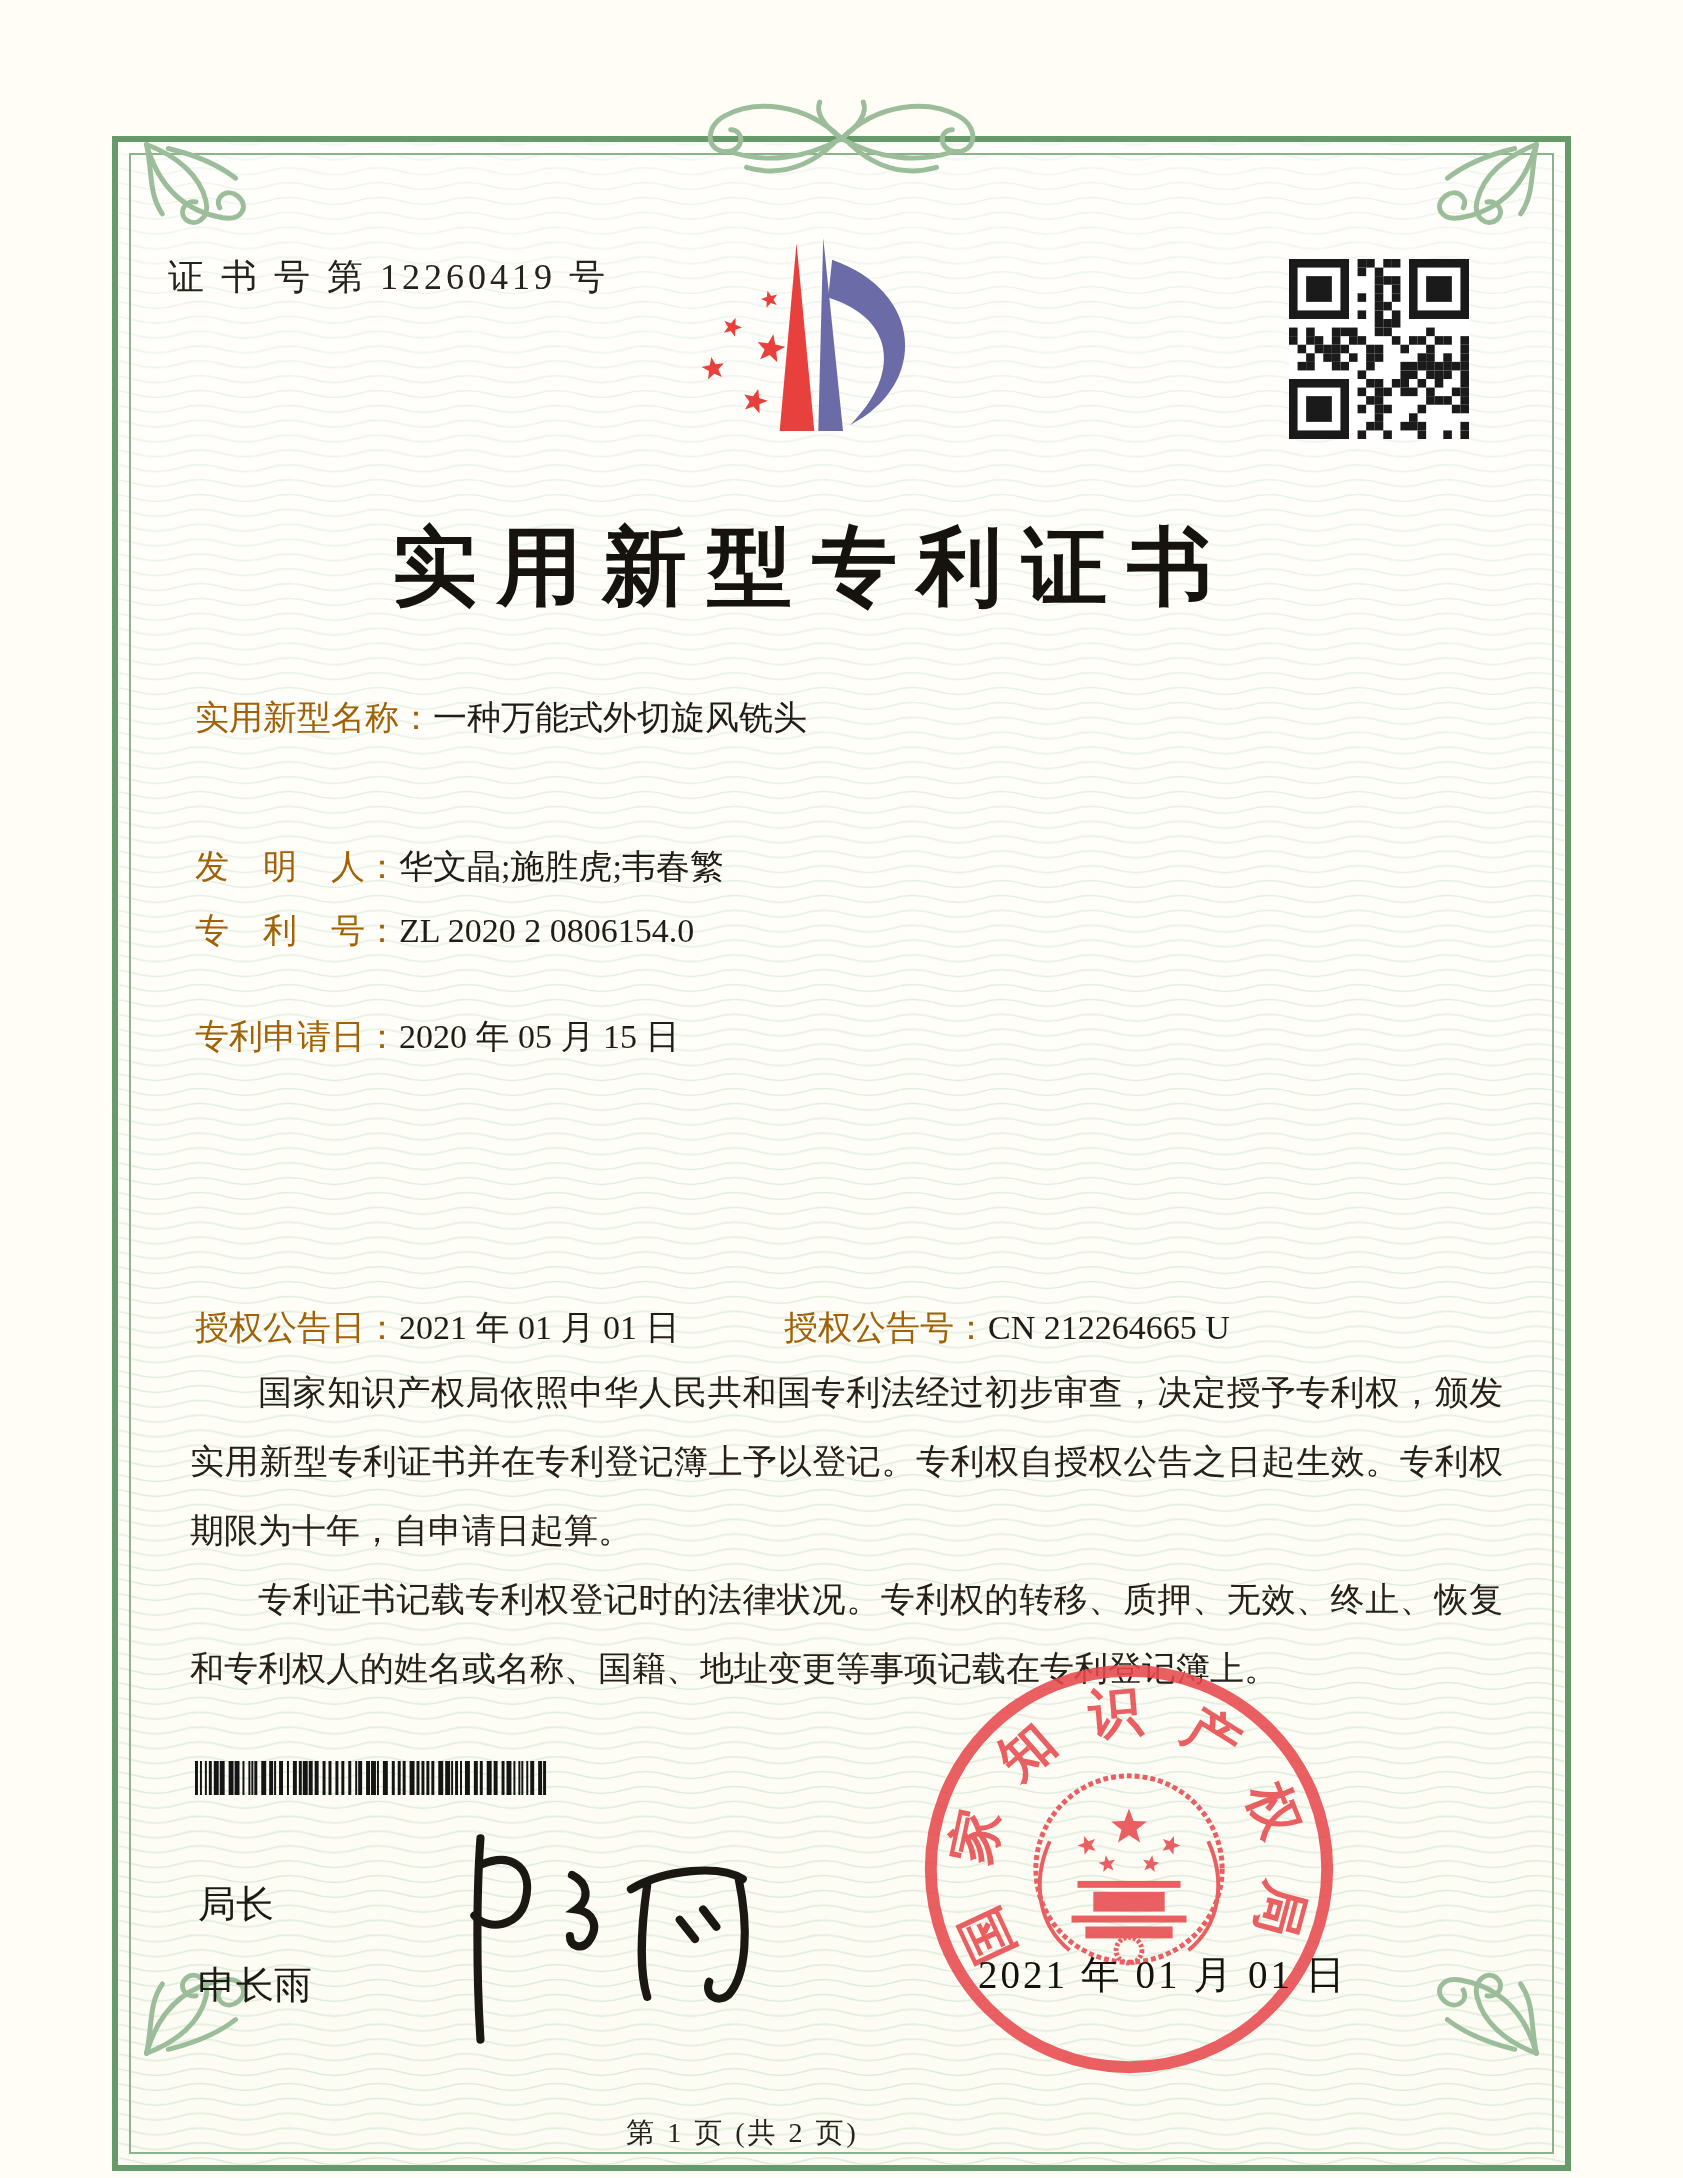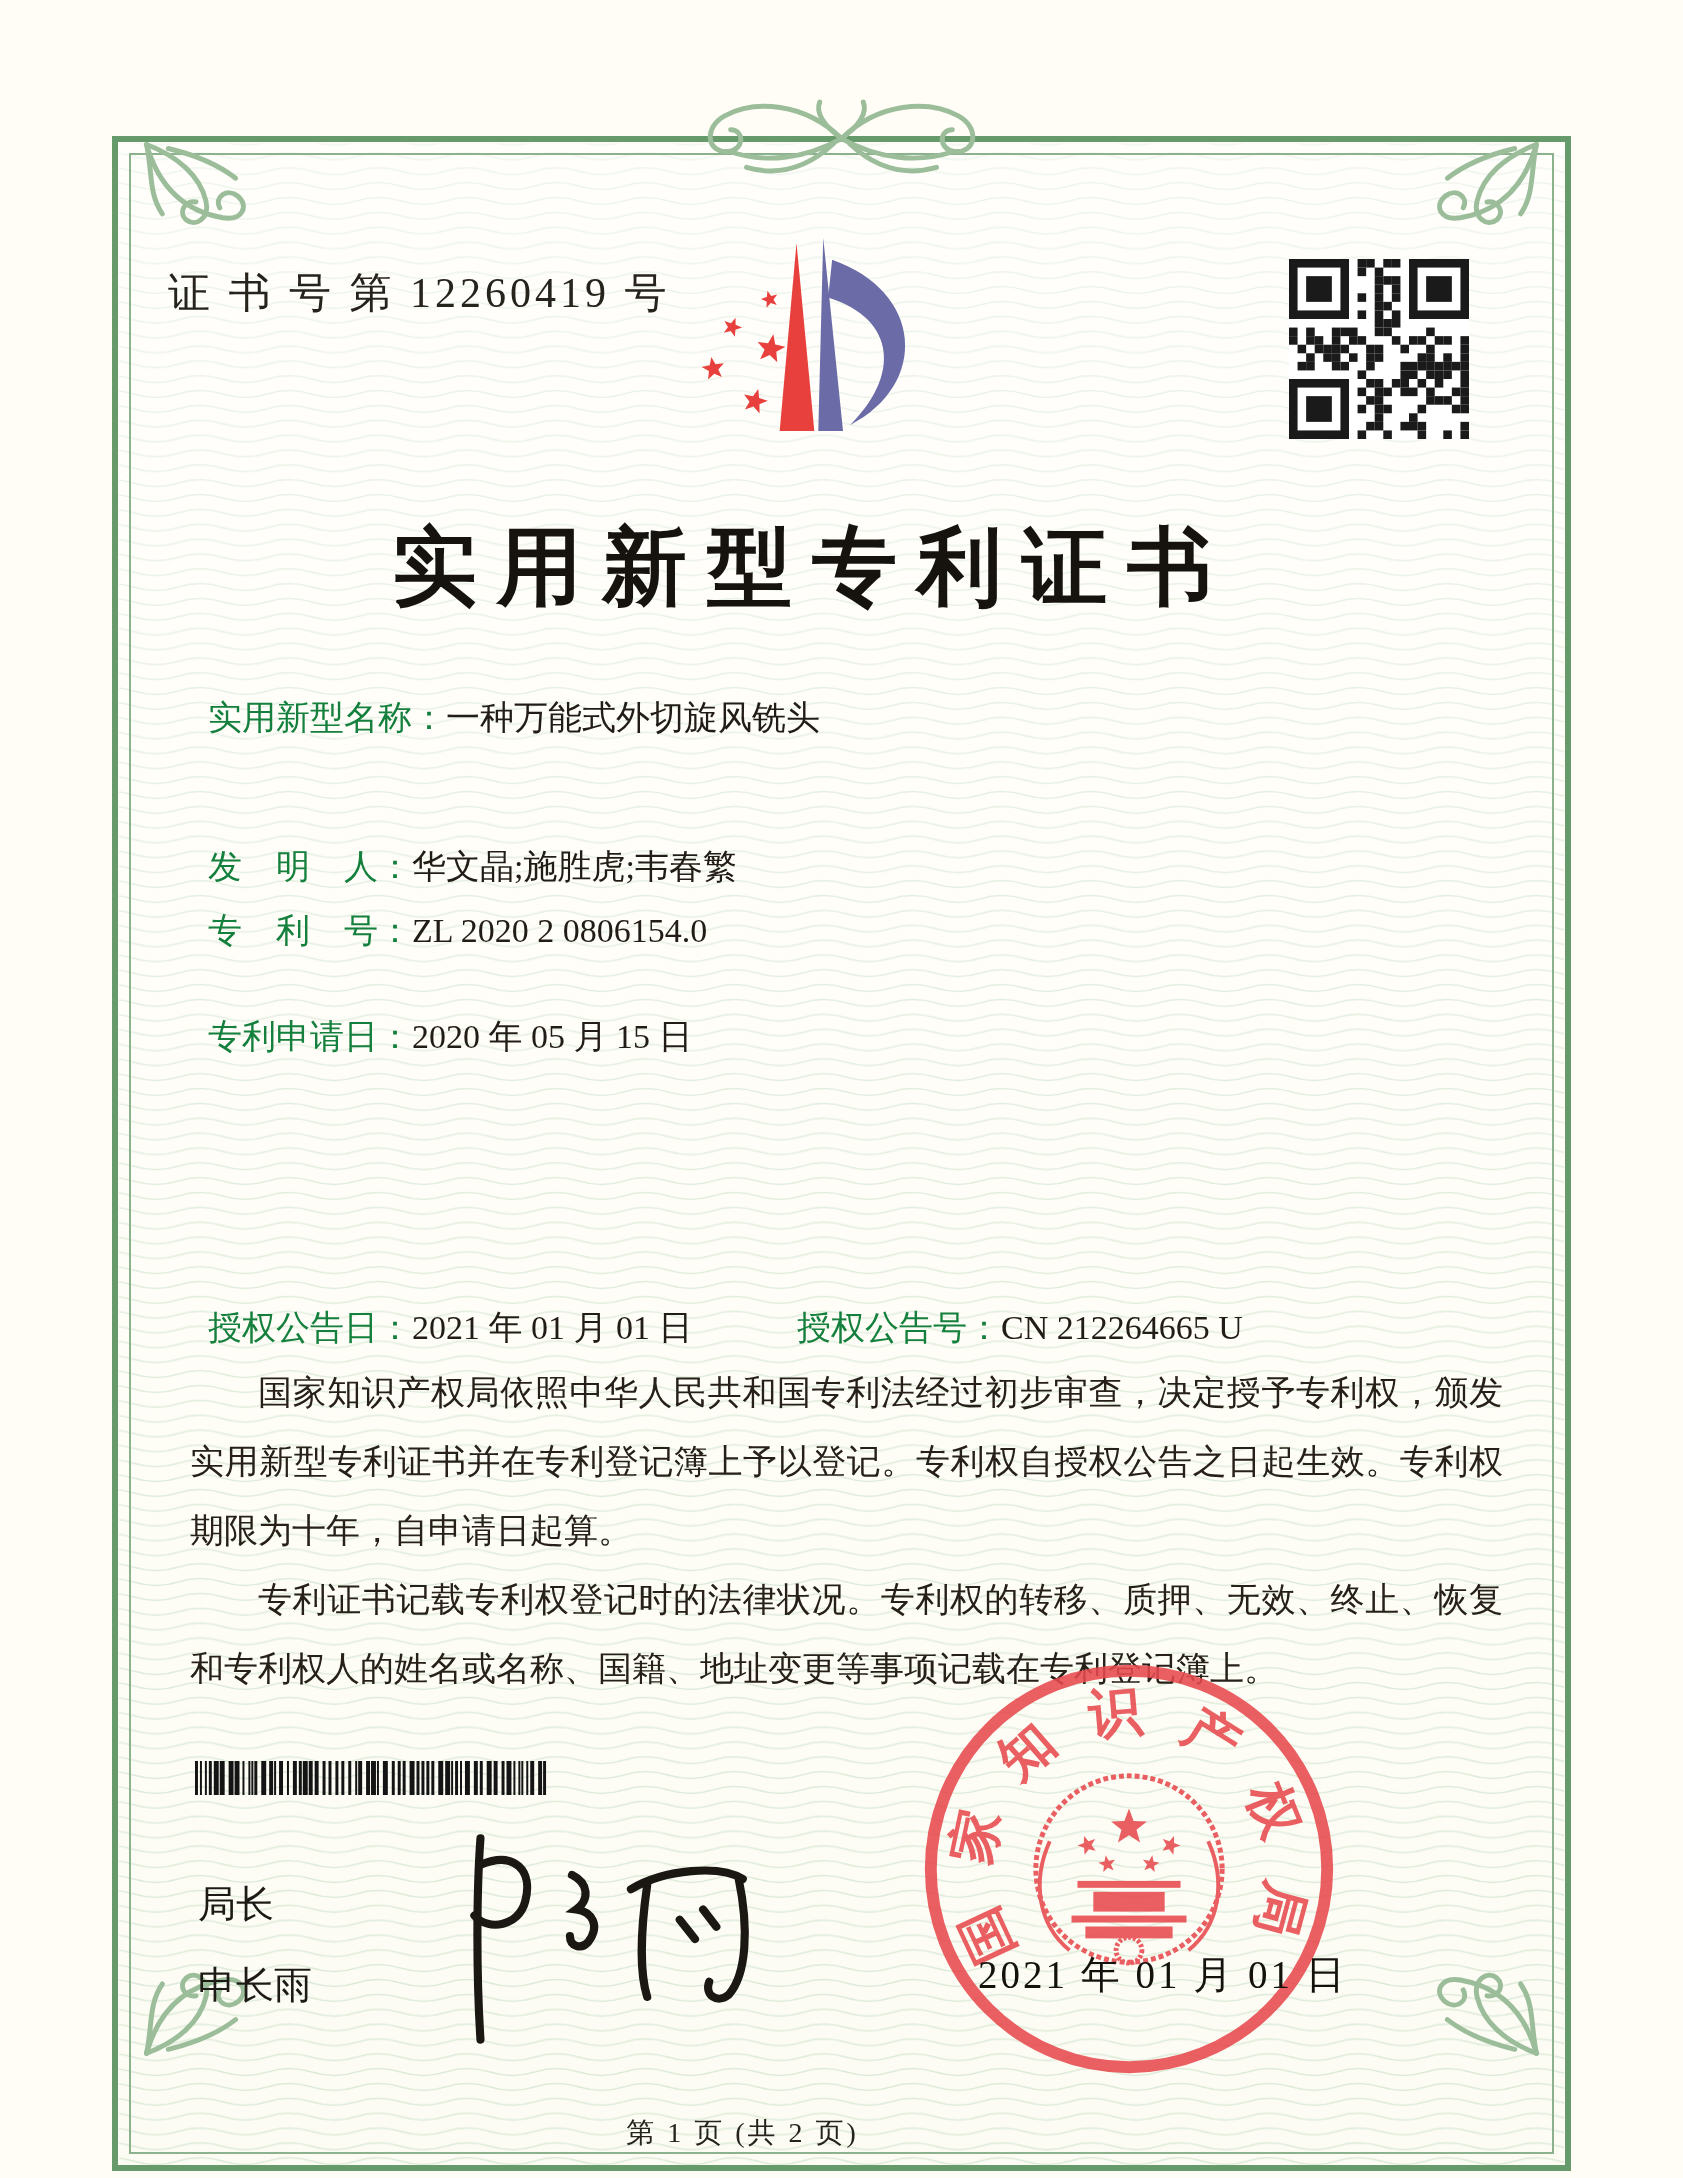--- a/index.html
+++ b/index.html
@@ -19,31 +19,31 @@
     position:absolute; left:112px; top:136px; width:1459px; height:2035px;
     border:6px solid #679a6b; z-index:1;
   }
   .frame-inner {
     position:absolute; left:11px; top:11px; right:11px; bottom:11px;
     border:2px solid #8bb28d;
   }
   #ornaments { position:absolute; left:0; top:0; width:1683px; height:2178px; z-index:2; pointer-events:none; }
   .content { position:absolute; left:0; top:0; width:1683px; height:2178px; z-index:3; }
 
-  .cert-no { position:absolute; left:168px; top:265px; font-size:42px; letter-spacing:4px; color:#26221c; }
+  .cert-no { position:absolute; left:168px; top:253px; font-size:36px; letter-spacing:4px; color:#26221c; }
   #logo { position:absolute; left:648px; top:218px; width:297px; height:246px; }
   #qr   { position:absolute; left:1289px; top:259px; width:180px; height:180px; }
 
   .page-title {
     position:absolute; left:0; top:510px; width:1624px; text-align:center;
     font-size:85px; font-weight:bold; letter-spacing:20px; color:#16130f;
   }
 
   .field-row { position:absolute; left:195px; font-size:34px; white-space:nowrap; color:#2a2117; }
-  .field-row .lbl { color:#15803d;margin-left:13px; }
+  .field-row .lbl { color:#a16207; }
   .field-row .val { color:#211c15; }
   .row-name     { top:695px; }
   .row-inventor { top:844px; }
   .row-patno    { top:908px; }
   .row-filing   { top:1014px; }
   .row-patentee { top:1120px; }
   .row-address  { top:1225px; }
   .row-grant    { top:1305px; }
   .grant-second { position:absolute; left:589px; top:0; white-space:nowrap; }
 

